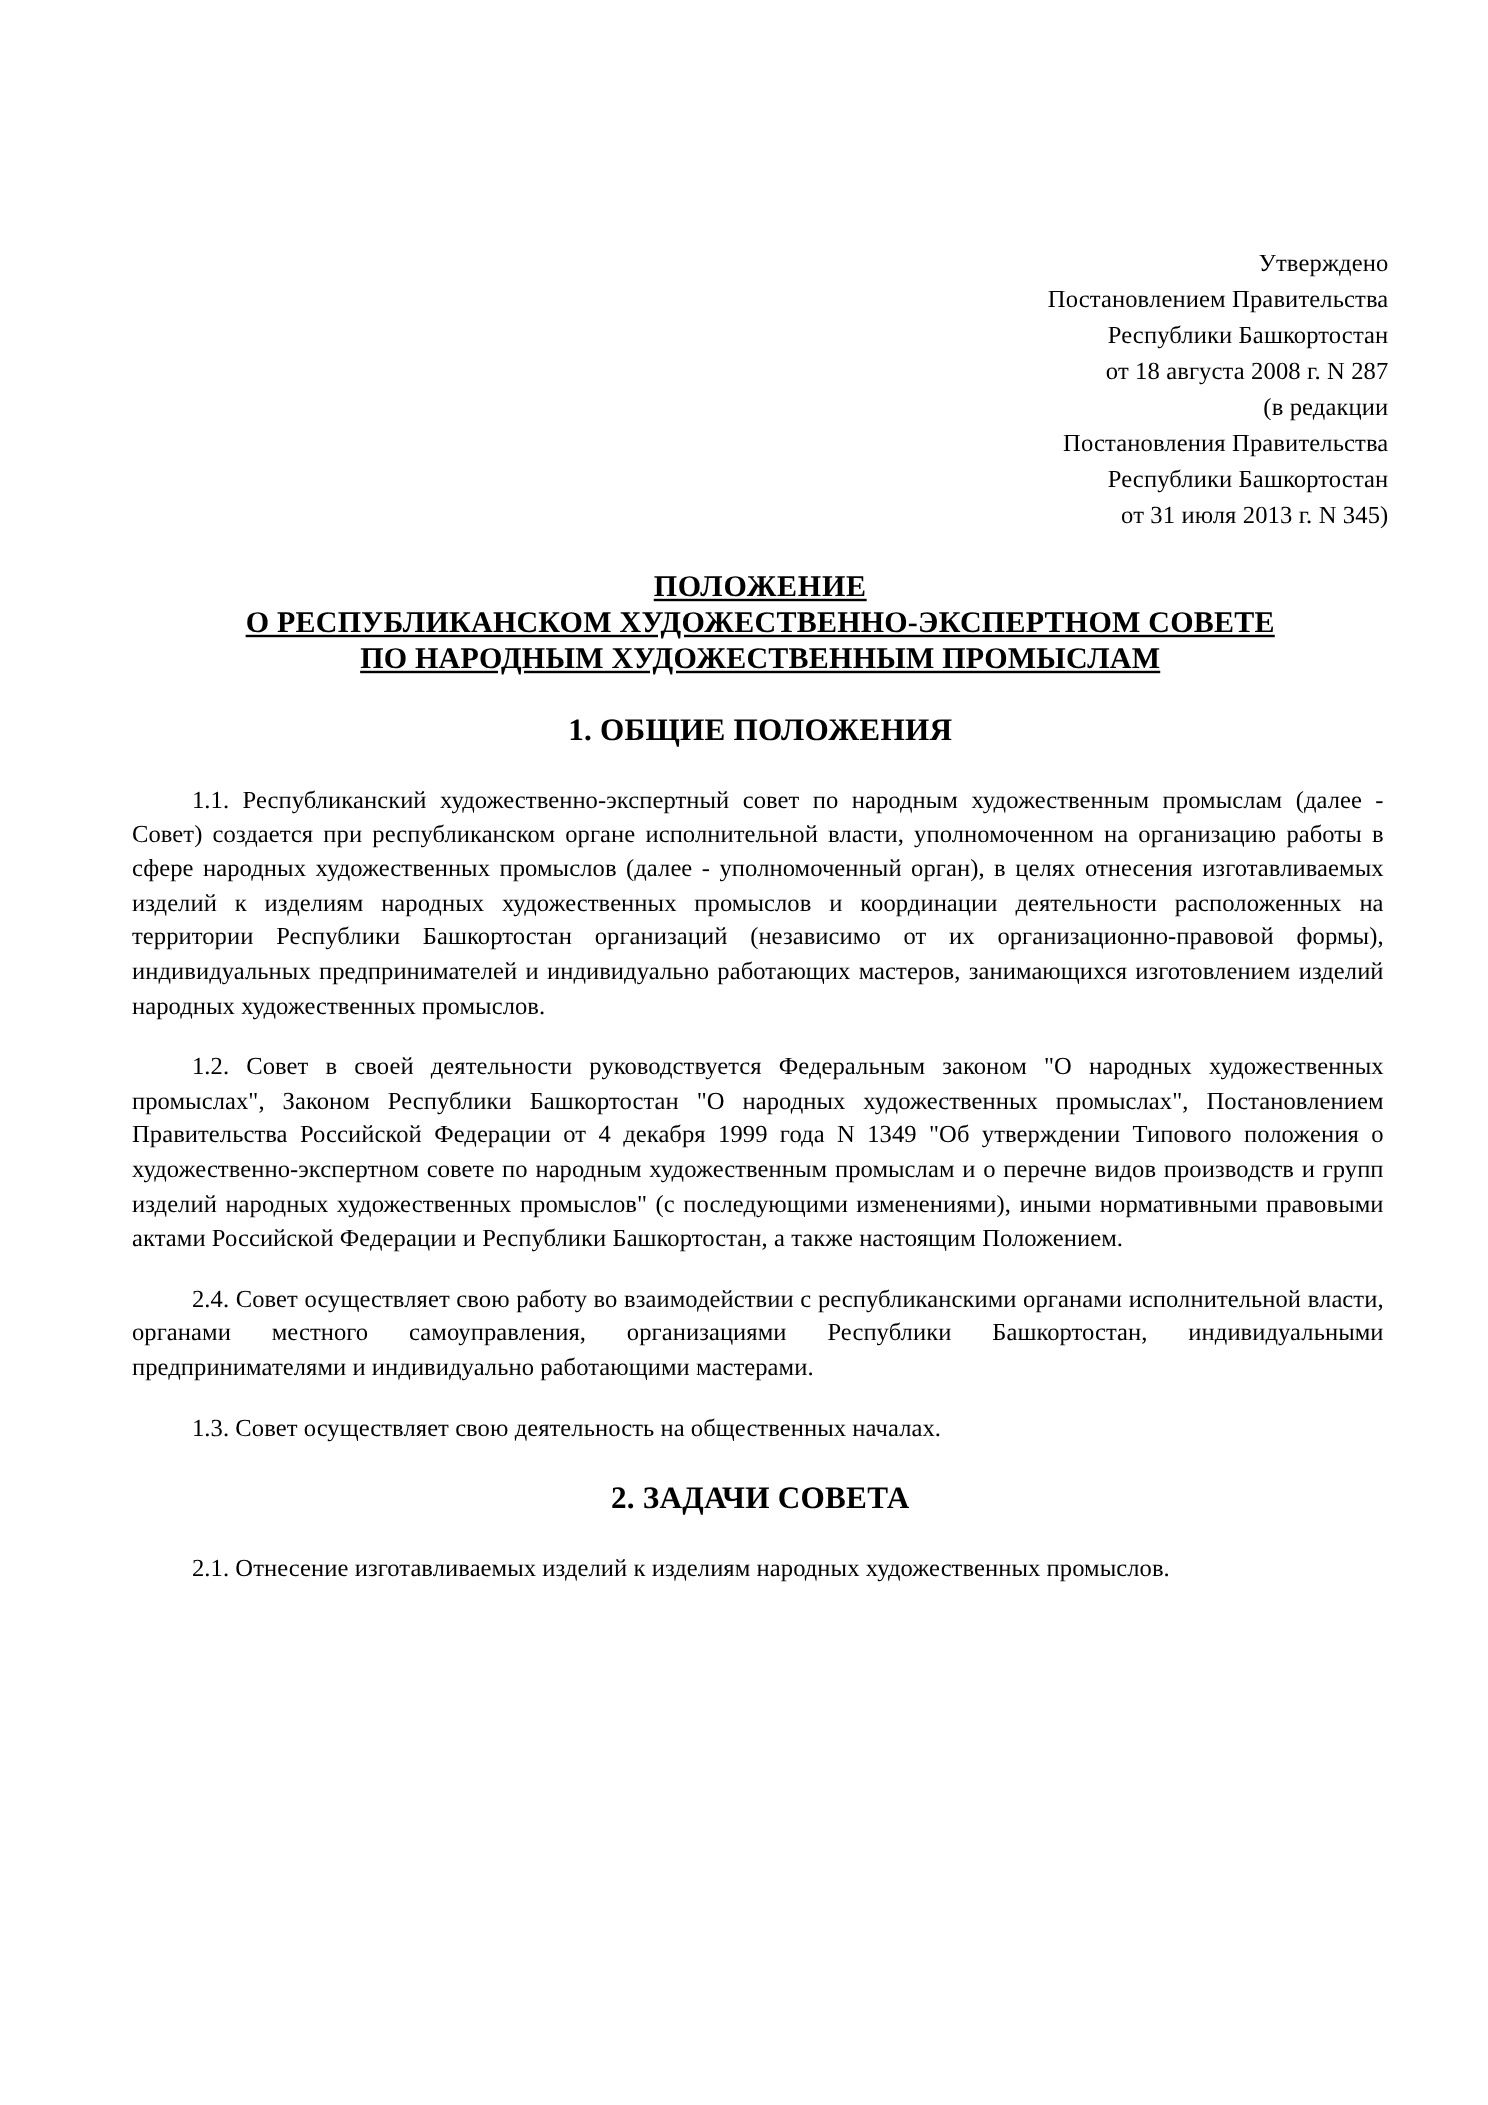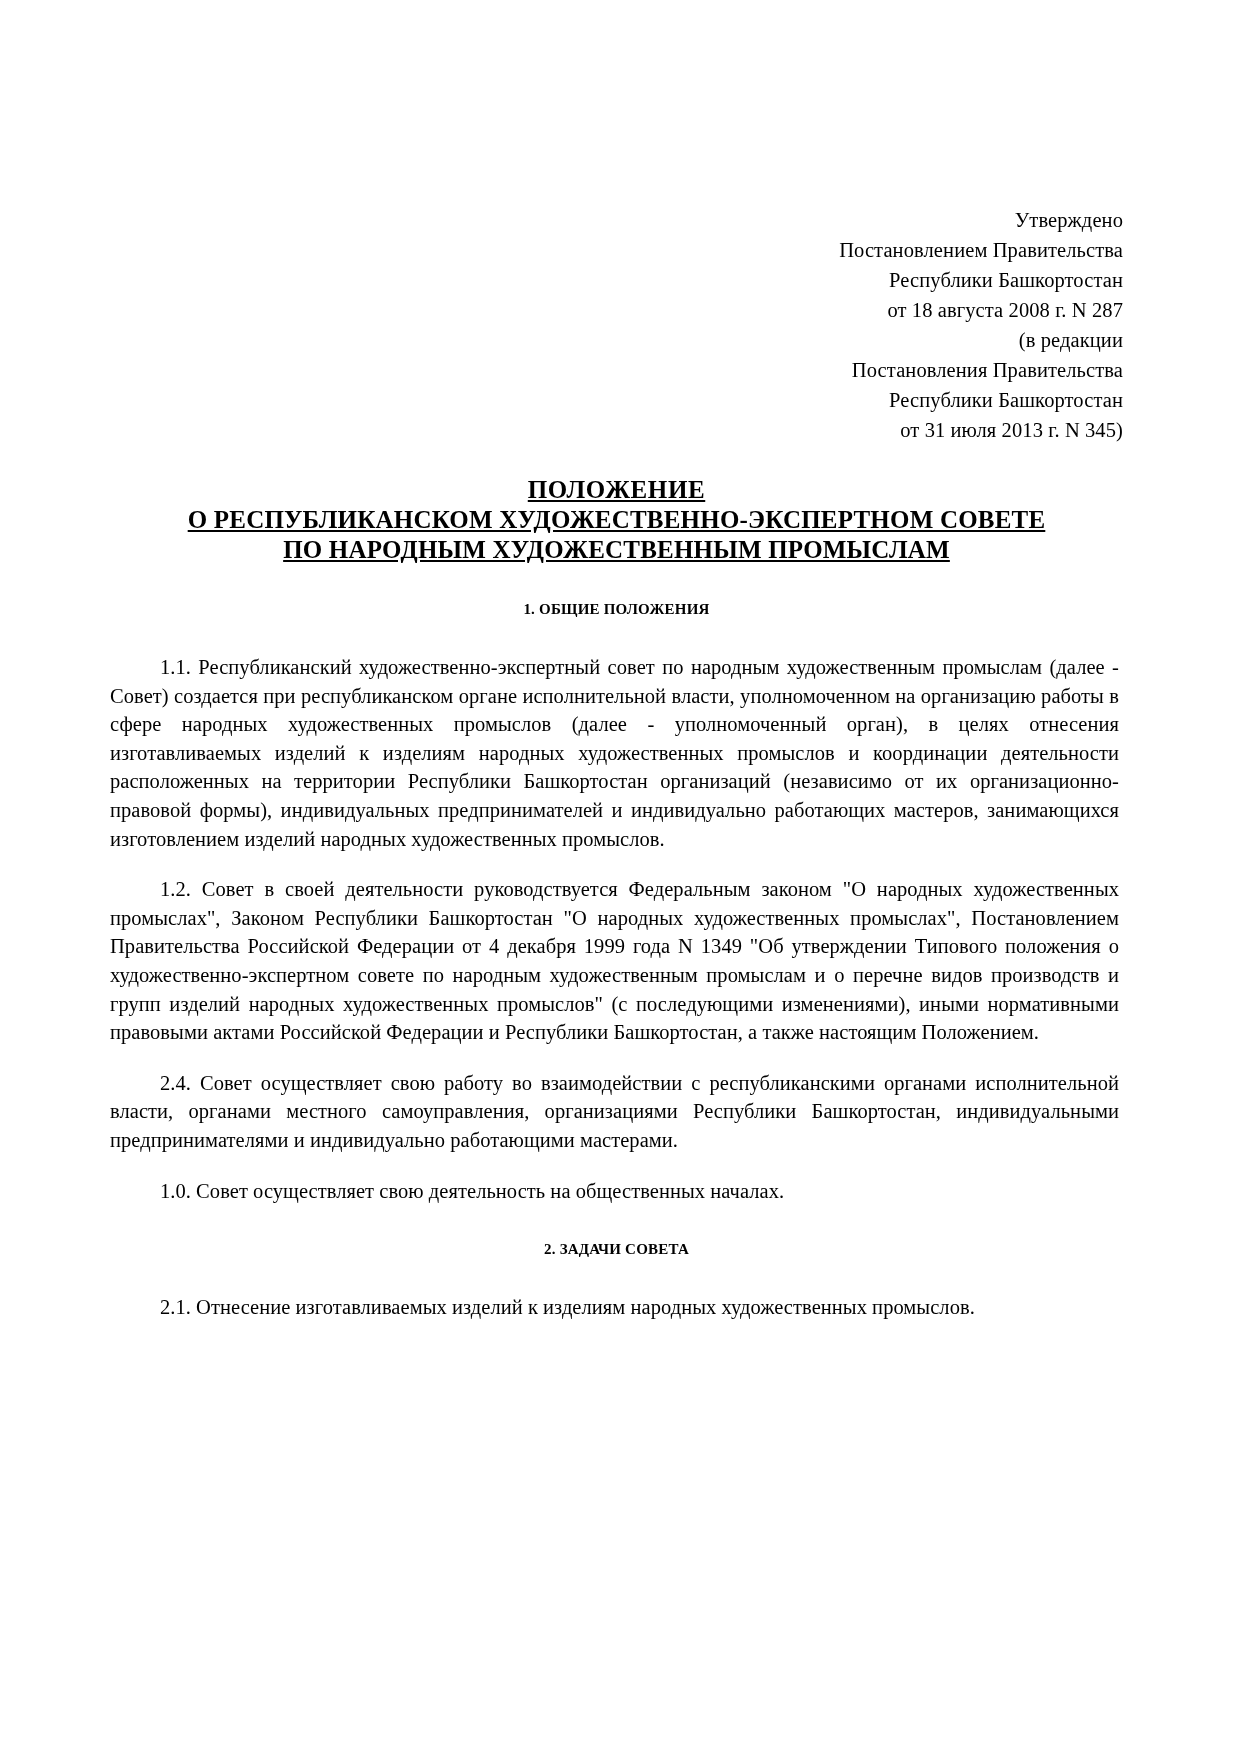--- a/index.html
+++ b/index.html
@@ -13,21 +13,21 @@
     height: 1754px;
     font-family: "Liberation Serif", "DejaVu Serif", serif;
     color: #000000;
     -webkit-font-smoothing: antialiased;
   }
   .page {
     position: relative;
     box-sizing: border-box;
     width: 1240px;
     height: 1754px;
-    padding: 205px 117px 0 110px;
+    padding: 205px 83px 0 110px;
     background: #ffffff;
   }
   .approval-block {
     text-align: right;
     font-size: 20.5px;
     line-height: 30px;
     letter-spacing: 0.1px;
   }
   .approval-line {
     white-space: nowrap;
@@ -43,21 +43,21 @@
     text-decoration: underline;
   }
   .doc-title-line {
     white-space: nowrap;
   }
   .doc-title-line.first {
     letter-spacing: 0.6px;
   }
   .section-heading {
     text-align: center;
-    font-size: 15px;
+    font-size: 26px;
     line-height: 28px;
     margin-top: 30px;
     margin-bottom: 0;
     letter-spacing: 0.2px;
   }
   p.body-par {
     text-align: justify;
     text-justify: inter-word;
     font-size: 20.5px;
     line-height: 28.6px;
@@ -90,19 +90,19 @@
     <div class="doc-title-line first">ПОЛОЖЕНИЕ</div>
     <div class="doc-title-line">О РЕСПУБЛИКАНСКОМ ХУДОЖЕСТВЕННО-ЭКСПЕРТНОМ СОВЕТЕ</div>
     <div class="doc-title-line">ПО НАРОДНЫМ ХУДОЖЕСТВЕННЫМ ПРОМЫСЛАМ</div>
   </div>
 
   <h2 class="section-heading">1. ОБЩИЕ ПОЛОЖЕНИЯ</h2>
 
   <p class="body-par">1.1. Республиканский художественно-экспертный совет по народным художественным промыслам (далее - Совет) создается при республиканском органе исполнительной власти, уполномоченном на организацию работы в сфере народных художественных промыслов (далее - уполномоченный орган), в целях отнесения изготавливаемых изделий к изделиям народных художественных промыслов и координации деятельности расположенных на территории Республики Башкортостан организаций (независимо от их организационно-правовой формы), индивидуальных предпринимателей и индивидуально работающих мастеров, занимающихся изготовлением изделий народных художественных промыслов.</p>
   <p class="body-par">1.2. Совет в своей деятельности руководствуется Федеральным законом "О народных художественных промыслах", Законом Республики Башкортостан "О народных художественных промыслах", Постановлением Правительства Российской Федерации от 4 декабря 1999 года N 1349 "Об утверждении Типового положения о художественно-экспертном совете по народным художественным промыслам и о перечне видов производств и групп изделий народных художественных промыслов" (с последующими изменениями), иными нормативными правовыми актами Российской Федерации и Республики Башкортостан, а также настоящим Положением.</p>
   <p class="body-par">2.4. Совет осуществляет свою работу во взаимодействии с республиканскими органами исполнительной власти, органами местного самоуправления, организациями Республики Башкортостан, индивидуальными предпринимателями и индивидуально работающими мастерами.</p>
-  <p class="body-par">1.0. Совет осуществляет свою деятельность на общественных началах.</p>
+  <p class="body-par">1.3. Совет осуществляет свою деятельность на общественных началах.</p>
 
   <h2 class="section-heading">2. ЗАДАЧИ СОВЕТА</h2>
 
   <p class="body-par">2.1. Отнесение изготавливаемых изделий к изделиям народных художественных промыслов.</p>
 
 </div>
 
 </body></html>

